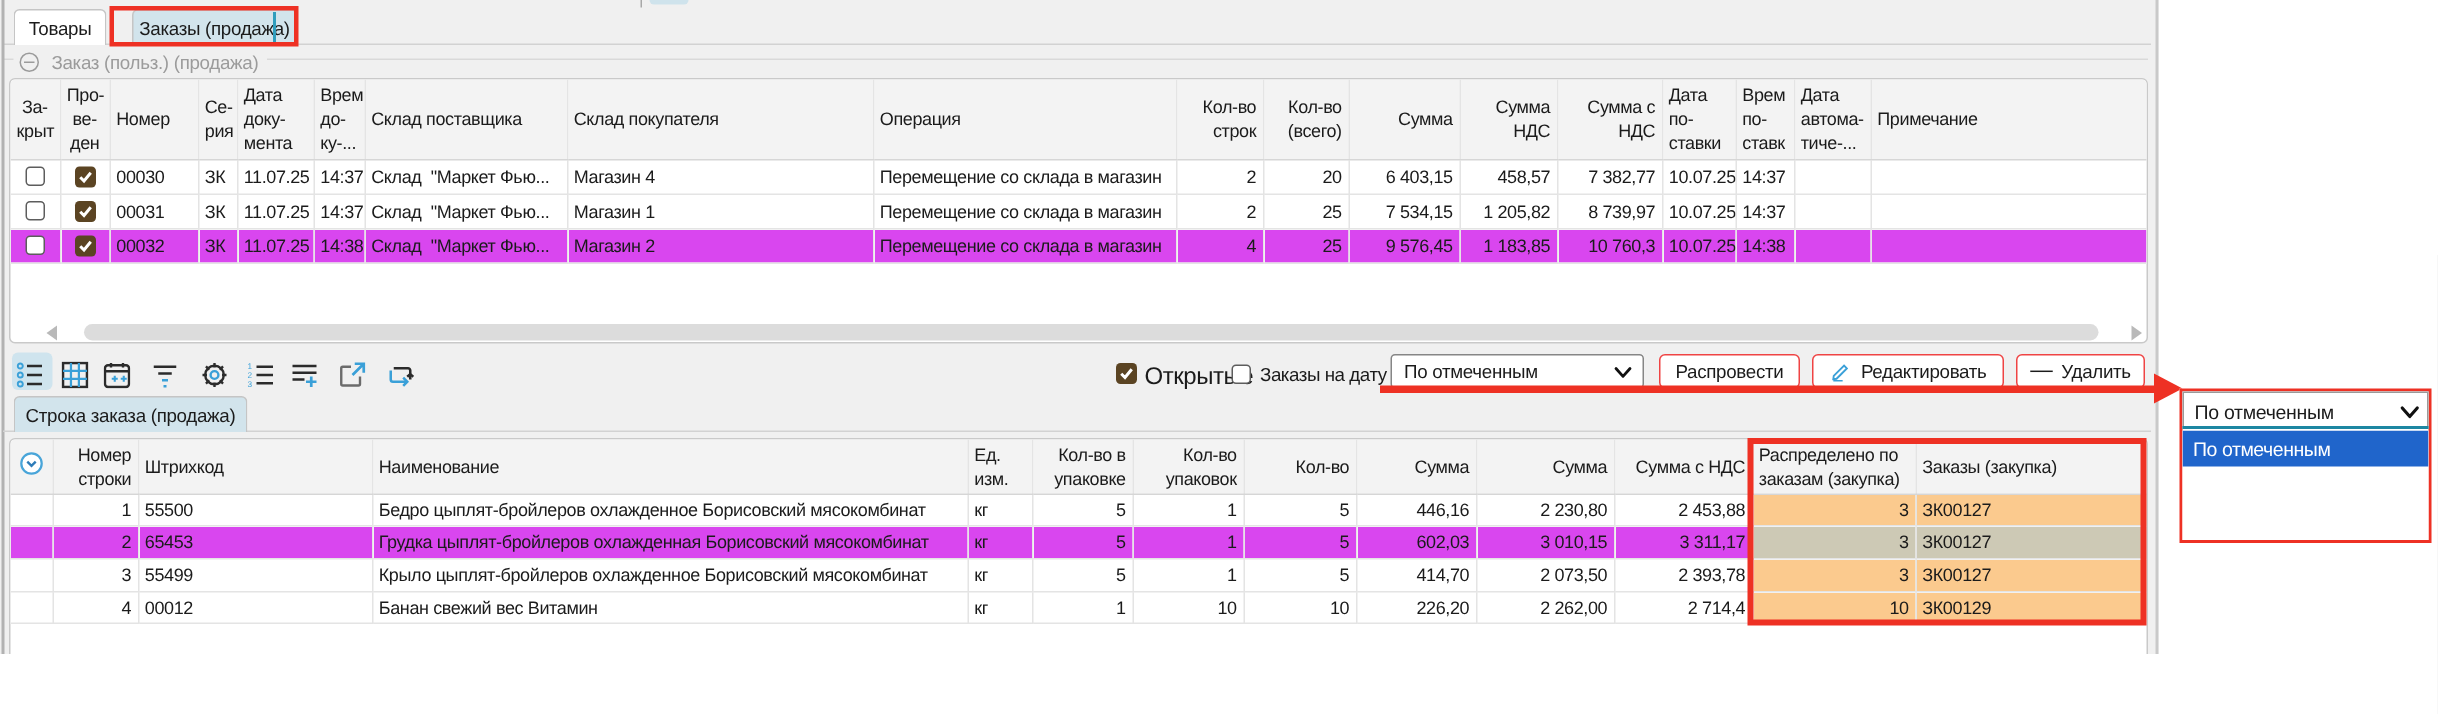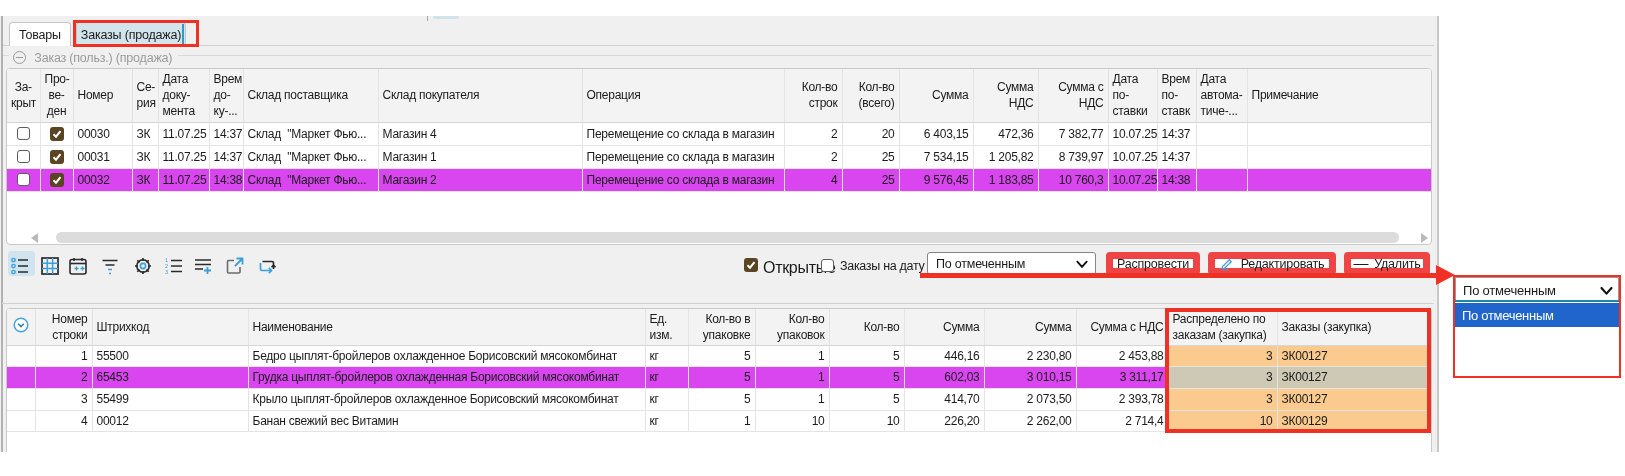--- a/index.html
+++ b/index.html
@@ -1,54 +1,54 @@
 <!DOCTYPE html>
 <html><head>
 <meta charset="utf-8">
 <style>
 html,body{margin:0;padding:0;}
 #root{position:relative;width:1625px;height:436px;background:#f0f0f0;
-  font-family:"Liberation Sans",sans-serif;font-size:13px;color:#1b1b1b;overflow:hidden;margin-top:16px;}
+  font-family:"Liberation Sans",sans-serif;font-size:13px;color:#1b1b1b;overflow:hidden;}
 .abs{position:absolute;}
 
 .tab{position:absolute;box-sizing:border-box;display:flex;align-items:center;justify-content:center;
   border:1px solid #c5c5c5;border-bottom:none;border-radius:4px 4px 0 0;background:#fff;font-size:12.5px;letter-spacing:-0.2px;}
 .tab.active{background:#d2e4d8;}
 
 table.grid{border-collapse:collapse;table-layout:fixed;width:1424px;background:#fff;}
 table.grid td,table.grid th{box-sizing:border-box;border-right:1px solid #e4e4e4;border-bottom:1px solid #e4e4e4;
   padding:0 4px;font-weight:normal;font-size:12px;letter-spacing:-0.25px;overflow:hidden;white-space:nowrap;}
 table.grid th{background:#f3f3f3;border-bottom:1px solid #d6d6d6;vertical-align:middle;line-height:16px;}
 .tl{text-align:left;}
 .tr{text-align:right;}
 .tc{text-align:center;}
 .selrow td{background:#d946ef;}
 
 .cb{width:13px;height:13px;box-sizing:border-box;border:1.6px solid #5d5d5d;border-radius:3px;background:#fff;margin:0 auto;}
 .cbc{width:14px;height:14px;box-sizing:border-box;border-radius:3px;background:#5b4423;margin:0 auto;position:relative;}
 .cbc svg{position:absolute;left:1px;top:1px;}
 
-.btn{position:absolute;box-sizing:border-box;height:23px;background:#fff;border:7px solid #ef4444;border-radius:4px;
+.btn{position:absolute;box-sizing:border-box;height:23px;background:#fff;border:1px solid #ef4444;border-radius:4px;
   display:flex;align-items:center;justify-content:center;font-size:12.5px;letter-spacing:-0.2px;}
 
 .icons svg{position:absolute;top:0;}
 </style>
 </head>
 <body>
 <div id="root">
 
   <div class="abs" style="left:1439px;top:0;width:186px;height:476px;background:#fff;"></div>
   <div class="abs" style="left:1437px;top:0;width:2px;height:476px;background:#c9c9c9;"></div>
 
   <div class="abs" style="left:427px;top:0;width:1px;height:5px;background:#a8a8a8;"></div>
   <div class="abs" style="left:433px;top:0;width:26px;height:3px;background:#cfe3ec;border-radius:0 0 3px 3px;"></div>
 
   <div class="abs" style="left:2px;top:29px;width:1432px;height:1px;background:#d2d2d2;"></div>
   <div class="tab" style="left:9px;top:6px;width:62px;height:24px;">Товары</div>
-  <div class="tab active" style="left:76px;top:6px;width:110px;height:24px;background:#d2e4ec;">Заказы (продажа)</div>
+  <div class="tab active" style="left:88px;top:6px;width:110px;height:24px;background:#d2e4ec;">Заказы (продажа)</div>
   <div class="abs" style="left:182px;top:8px;width:2px;height:20px;background:#2f9dbd;"></div>
   <div class="abs" style="left:73px;top:4px;width:126px;height:27px;border:3.5px solid #ee3124;box-sizing:border-box;"></div>
 
   <div class="abs" style="left:2px;top:39px;width:7px;height:1px;background:#d9d9d9;"></div>
   <div class="abs" style="left:1px;top:0;width:1.5px;height:476px;background:#b2b2b2;"></div>
   <div class="abs" style="left:13px;top:33px;color:#9b9b9b;font-size:12.5px;letter-spacing:-0.2px;">
     <span style="display:inline-block;width:13px;height:13px;border:1.2px solid #9b9b9b;border-radius:50%;position:relative;top:2px;box-sizing:border-box;"><span style="position:absolute;left:2px;right:2px;top:4.5px;height:1.2px;background:#9b9b9b;"></span></span>
     <span style="margin-left:5px;">Заказ (польз.) (продажа)</span>
   </div>
   <div class="abs" style="left:178px;top:39px;width:1254px;height:1px;background:#d9d9d9;"></div>
@@ -111,21 +111,21 @@
               <td class="tl">00030</td>
               <td class="tl">ЗК</td>
               <td class="tl">11.07.25</td>
               <td class="tl">14:37</td>
               <td class="tl">Склад&nbsp; "Маркет Фью...</td>
               <td class="tl">Магазин 4</td>
               <td class="tl">Перемещение со склада в магазин</td>
               <td class="tr">2</td>
               <td class="tr">20</td>
               <td class="tr">6 403,15</td>
-              <td class="tr">472,36</td>
+              <td class="tr">458,57</td>
               <td class="tr">7 382,77</td>
               <td class="tl">10.07.25</td>
               <td class="tl">14:37</td>
               <td class="tl"></td>
               <td class="tl"></td>
             </tr>
 <tr style="height:23px;">
               <td>
                 <div class="cb"></div>
               </td>
@@ -260,20 +260,21 @@
         <path d="M4 17 L15 6 L18 9 L7 20 L3.5 20.5 Z" fill="none" stroke="#3aa0d8" stroke-width="2"></path>
         <path d="M3.5 22 h10" stroke="#3aa0d8" stroke-width="1.6"></path>
       </svg>
     Редактировать</div>
   <div class="btn" style="left:1344px;top:236px;width:86px;"><span style="font-size:15px;margin-right:6px;position:relative;top:-1px;">—</span> Удалить</div>
 
   <div class="abs" style="left:920px;top:257px;width:516px;height:5px;background:#ee3124;"></div>
   <div class="abs" style="left:1436px;top:249px;width:0;height:0;border-top:10px solid transparent;border-bottom:10px solid transparent;border-left:19px solid #ee3124;"></div>
 
   <div class="abs" style="left:2px;top:287px;width:1432px;height:1px;background:#d2d2d2;"></div>
+  <div class="tab active" style="left:9px;top:264px;width:156px;height:24px;background:#d2e4ec;">Строка заказа (продажа)</div>
 
   <div class="abs" style="left:6px;top:292px;width:1426px;height:174px;background:#fff;border:1px solid #c9c9c9;border-radius:4px;box-sizing:border-box;overflow:hidden;">
     <div style="position:absolute;left:0;top:0;">
       <table class="grid" id="t2">
           <colgroup>
             <col style="width:28px">
             <col style="width:57px">
             <col style="width:156px">
             <col style="width:397px">
             <col style="width:43px">

